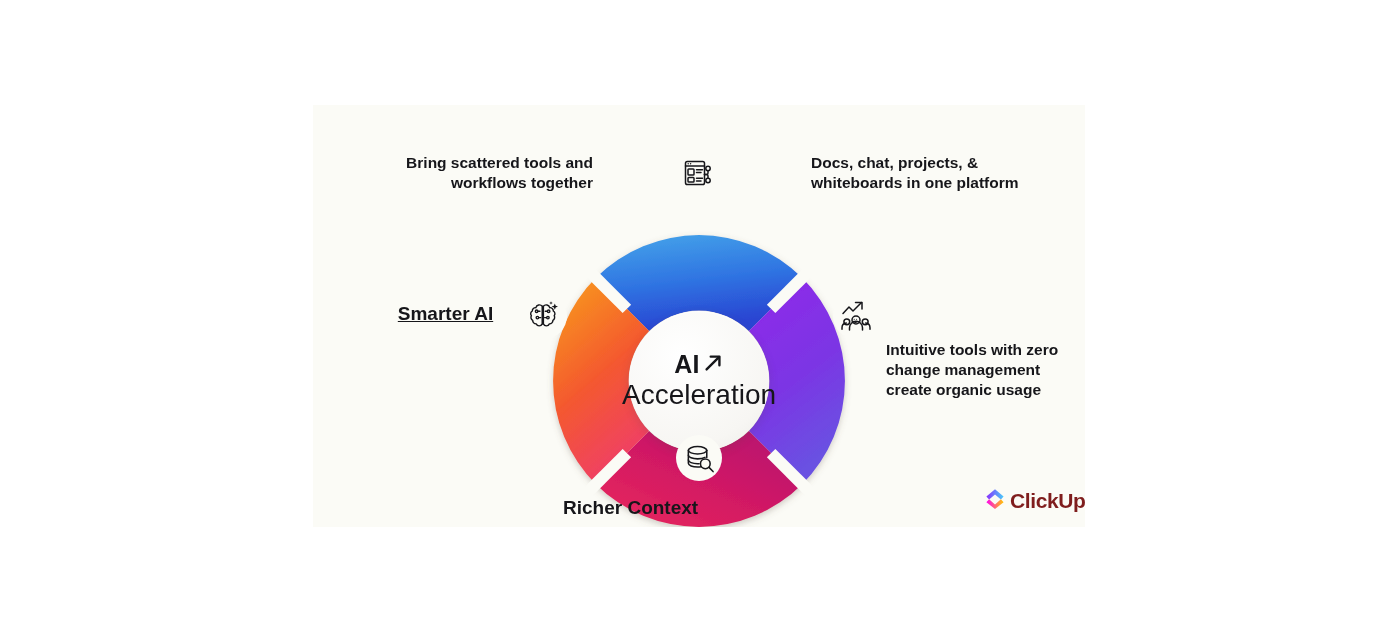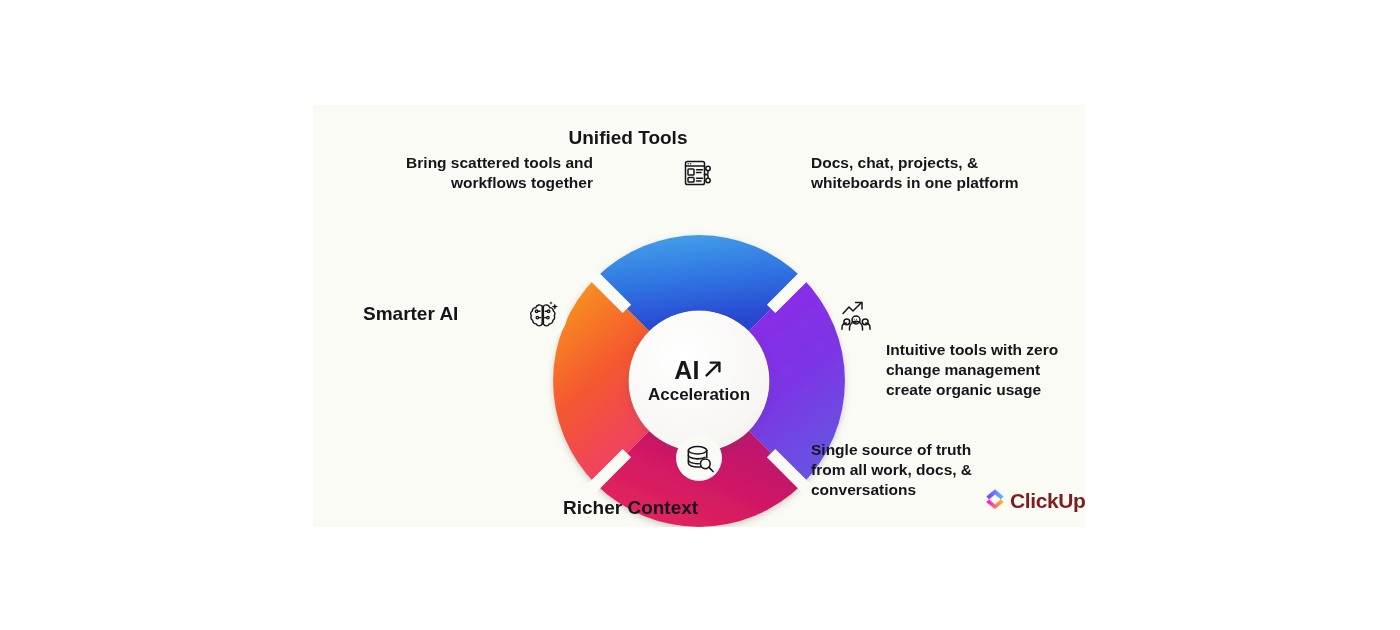--- a/index.html
+++ b/index.html
@@ -61,22 +61,22 @@
     font-weight: bold;
     color: #16161a;
     letter-spacing: 0.2px;
     line-height: 1;
     display: flex;
     align-items: center;
     gap: 2px;
   }
   .hub-line1 .arrow { display: inline-block; }
   .hub-line2 {
-    font-size: 17px;
-    font-weight: bold;
+    font-size: 28px;
+    font-weight: normal;
     color: #16161a;
     line-height: 1.12;
     margin-top: 1px;
   }
 
   
   .icon-bubble {
     position: absolute;
     width: 46px;
     height: 46px;
@@ -98,21 +98,21 @@
     position: absolute;
     font-size: 19px;
     font-weight: bold;
     color: #16161a;
     line-height: 1.12;
     white-space: pre-line;
   }
   #title-unified  { left: 215px; top: 22px;  width: 200px; text-align: center; }
   #title-adoption { left: 573px; top: 186px; width: 160px; text-align: left; }
   #title-context  { left: 250px; top: 392px; width: 200px; text-align: left; }
-  #title-smarter  { left: 50px;  top: 198px; width: 165px; text-align: left; }
+  #title-smarter  { left: 50px;  top: 198px; width: 165px; text-align: center; text-decoration: underline; }
 
   
   .quad-body {
     position: absolute;
     font-size: 15.5px;
     font-weight: 600;
     color: #16161a;
     line-height: 1.28;
     white-space: pre-line;
   }
@@ -279,37 +279,33 @@
         <circle cx="9.4" cy="17.6" r="1.25"></circle>
         <path d="M9.85 11.2 h2.1 M10.65 17.6 h2.1"></path>
         <circle cx="20.6" cy="11.2" r="1.25"></circle>
         <circle cx="19.9" cy="17.6" r="1.25"></circle>
         <path d="M19.35 11.2 h-2.1 M18.65 17.6 h-2.1"></path>
         <path d="M26.8 3.4 l0.9 2.3 l2.3 0.9 l-2.3 0.9 l-0.9 2.3 l-0.9 -2.3 l-2.3 -0.9 l2.3 -0.9 Z" fill="#16161a" stroke="none"></path>
         <path d="M23 1.2 l0.5 1.3 l1.3 0.5 l-1.3 0.5 l-0.5 1.3 l-0.5 -1.3 l-1.3 -0.5 l1.3 -0.5 Z" fill="#16161a" stroke="none"></path>
       </svg>
     </div>
 
-    <div class="quad-title" id="title-unified">Unified Tools</div>
     <div class="quad-title" id="title-context">Richer Context</div>
     <div class="quad-title" id="title-smarter">Smarter AI</div>
 
     <div class="quad-body" id="body-tl">Bring scattered tools and
 workflows together</div>
 
     <div class="quad-body" id="body-tr">Docs, chat, projects, &amp;
 whiteboards in one platform</div>
 
     <div class="quad-body" id="body-adoption">Intuitive tools with zero
 change management
 create organic usage</div>
 
-    <div class="quad-body" id="body-br">Single source of truth
-from all work, docs, &amp;
-conversations</div>
 
 
     <div id="brand">
       <span>
         <svg width="20" height="22" viewBox="0 0 20 22" xmlns="http://www.w3.org/2000/svg">
           <defs>
             <linearGradient id="cuTop" x1="0" y1="0" x2="1" y2="0">
               <stop offset="0%" stop-color="#8930fd"></stop>
               <stop offset="100%" stop-color="#49ccf9"></stop>
             </linearGradient>

